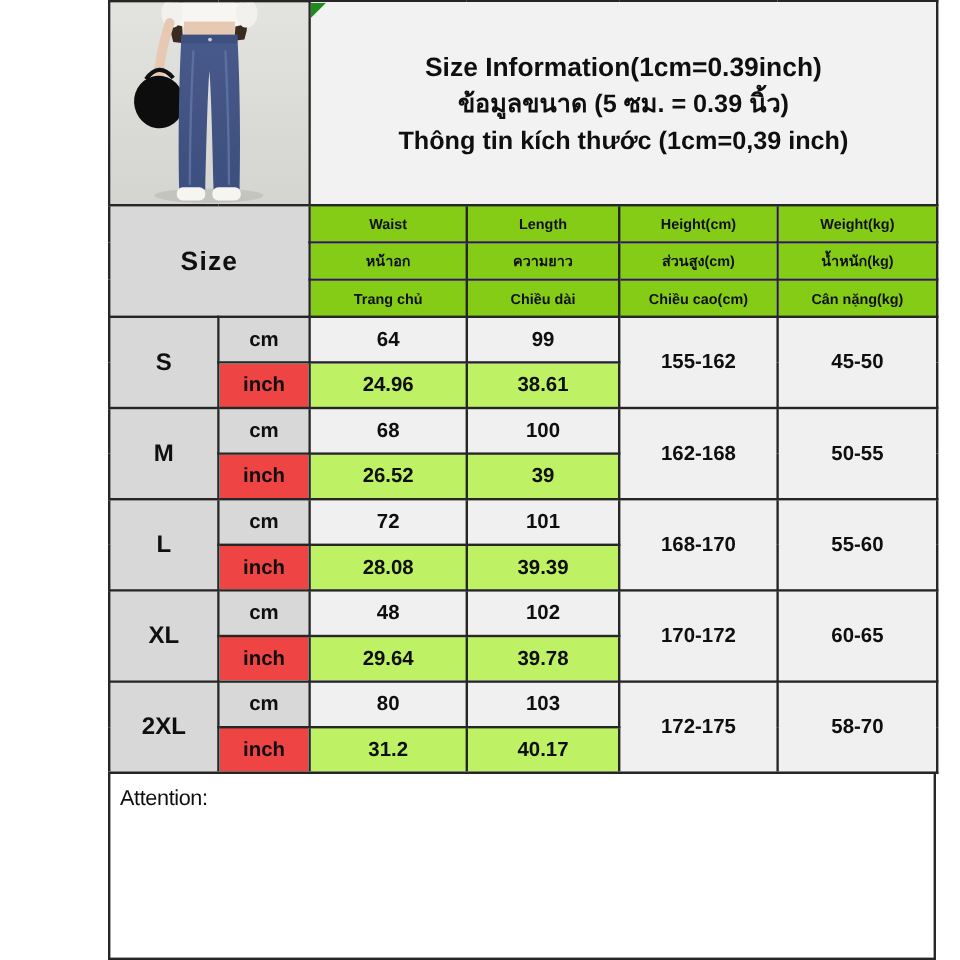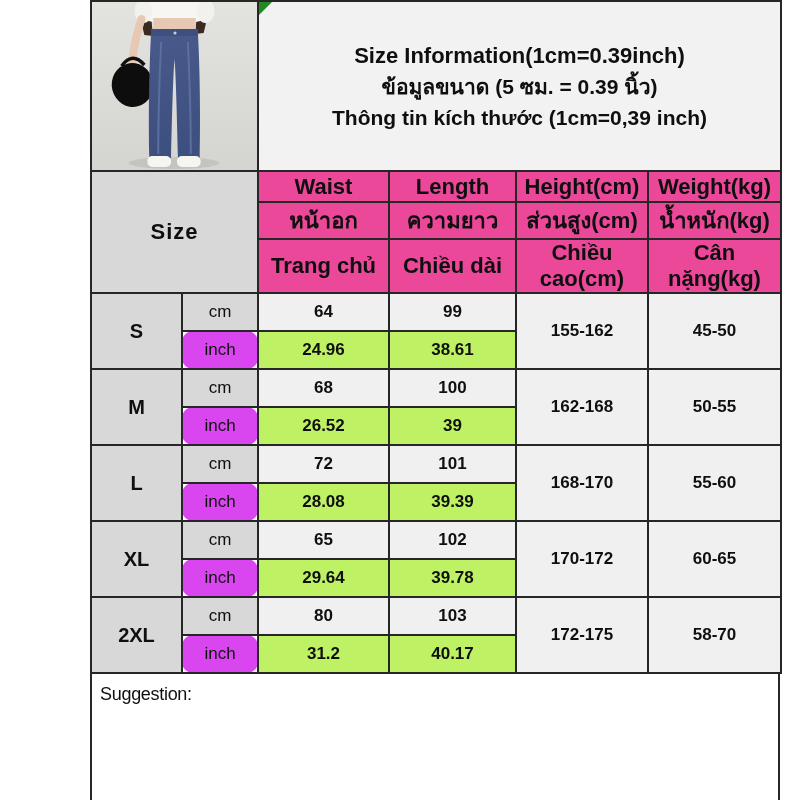--- a/index.html
+++ b/index.html
@@ -19,25 +19,25 @@
   tr.r-head{height:31px;}
   tr.r-data{height:38px;}
   td.photo-cell{background:#dededa;padding:0;}
   td.photo-cell svg{display:block;width:100%;height:168px;}
   td.title-cell{background:#f2f2f2;position:relative;}
   .corner{position:absolute;left:0;top:0;width:13px;height:13px;background:#1f8a1f;
     clip-path:polygon(0 0,100% 0,0 100%);}
   .t1{font-size:22px;font-weight:bold;line-height:31px;}
   .t2,.t3{font-size:21px;font-weight:bold;line-height:31px;}
   td.size-head{background:#d8d8d8;font-size:22px;font-weight:bold;letter-spacing:1px;}
-  td.hd{background:#ec4899;font-size:22px;font-weight:bold;}
+  td.hd{background:#84cc16;font-size:12px;font-weight:bold;}
   td.size-label{background:#d8d8d8;font-size:20px;font-weight:bold;}
-  td.unit{font-size:17px;font-weight:normal;}
+  td.unit{font-size:17px;font-weight:bold;}
   td.unit-cm{background:#d8d8d8;}
-  td.unit-inch{background:#d946ef;border-radius:11px;}
+  td.unit-inch{background:#ef4444;}
   td.val{font-size:17px;font-weight:600;}
   td.val-cm{background:#f0f0f0;}
   td.val-inch{background:#bef264;}
   td.range{background:#f0f0f0;font-size:17px;font-weight:600;}
   .attention{
     box-sizing:border-box;width:690px;height:157px;margin-top:-2px;
     border:2px solid #262626;background:#ffffff;
     padding:7px 8px 0 8px;font-size:18px;line-height:27px;letter-spacing:-0.3px;
     text-align:left;color:#0f0f0f;
   }
@@ -158,21 +158,21 @@
       </tr>
       <tr class="r-data">
         <td class="unit unit-inch">inch</td>
         <td class="val val-inch">28.08</td>
         <td class="val val-inch">39.39</td>
       </tr>
 
       <tr class="r-data">
         <td rowspan="2" class="size-label">XL</td>
         <td class="unit unit-cm">cm</td>
-        <td class="val val-cm">65</td>
+        <td class="val val-cm">48</td>
         <td class="val val-cm">102</td>
         <td rowspan="2" class="range">170-172</td>
         <td rowspan="2" class="range">60-65</td>
       </tr>
       <tr class="r-data">
         <td class="unit unit-inch">inch</td>
         <td class="val val-inch">29.64</td>
         <td class="val val-inch">39.78</td>
       </tr>
 
@@ -186,17 +186,17 @@
       </tr>
       <tr class="r-data">
         <td class="unit unit-inch">inch</td>
         <td class="val val-inch">31.2</td>
         <td class="val val-inch">40.17</td>
       </tr>
     </tbody>
       </table>
 
     <div class="attention">
-      <div>Suggestion:</div>
+      <div>Attention:</div>
     </div>
 
   </div>
 </div>
 
 </body></html>

